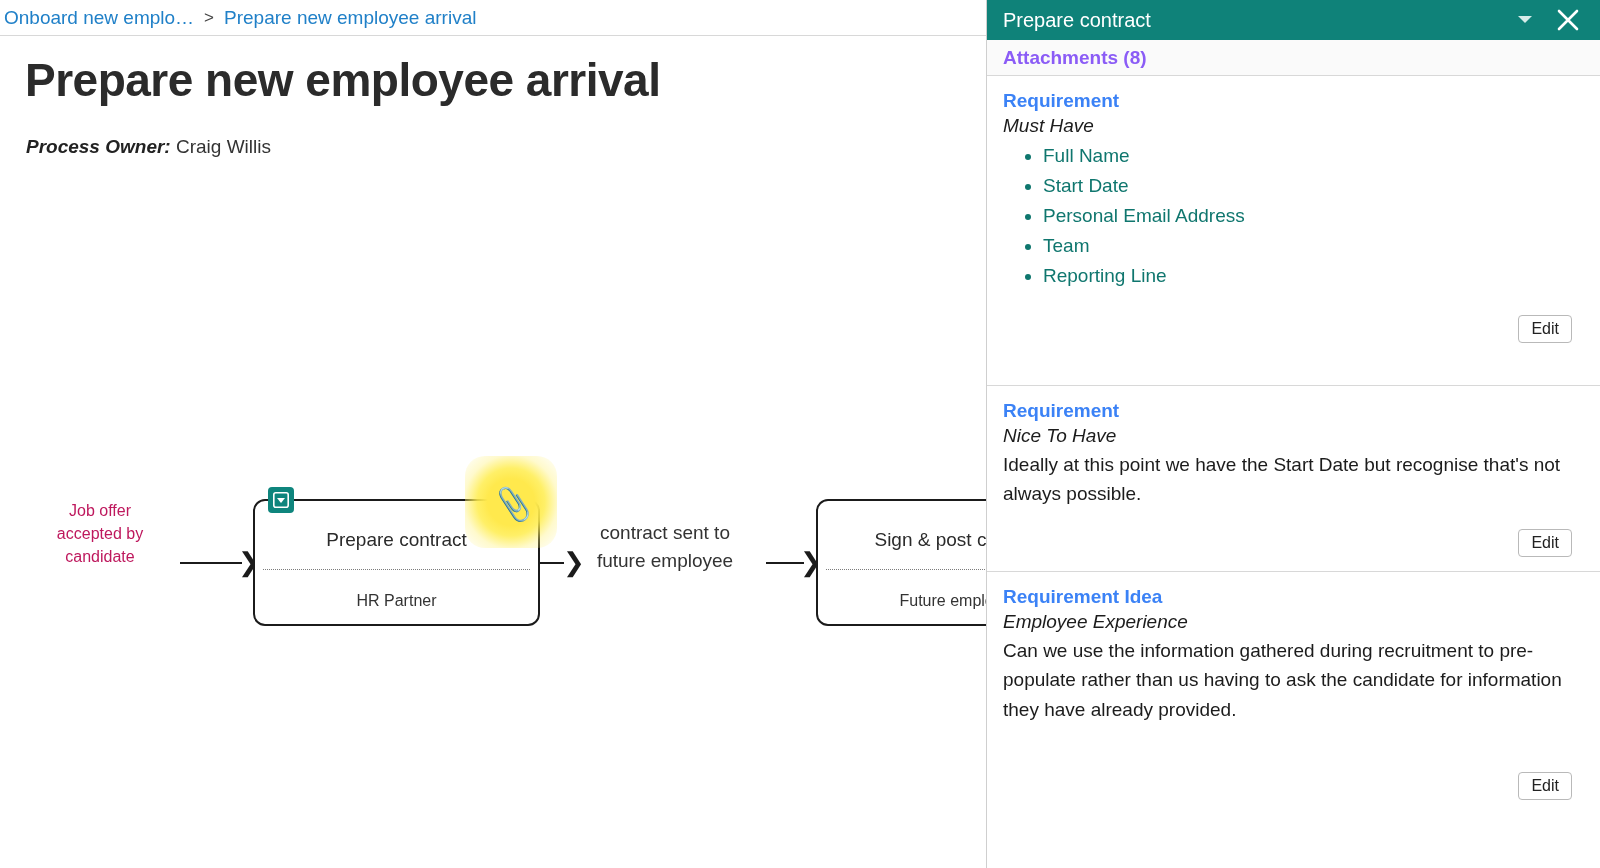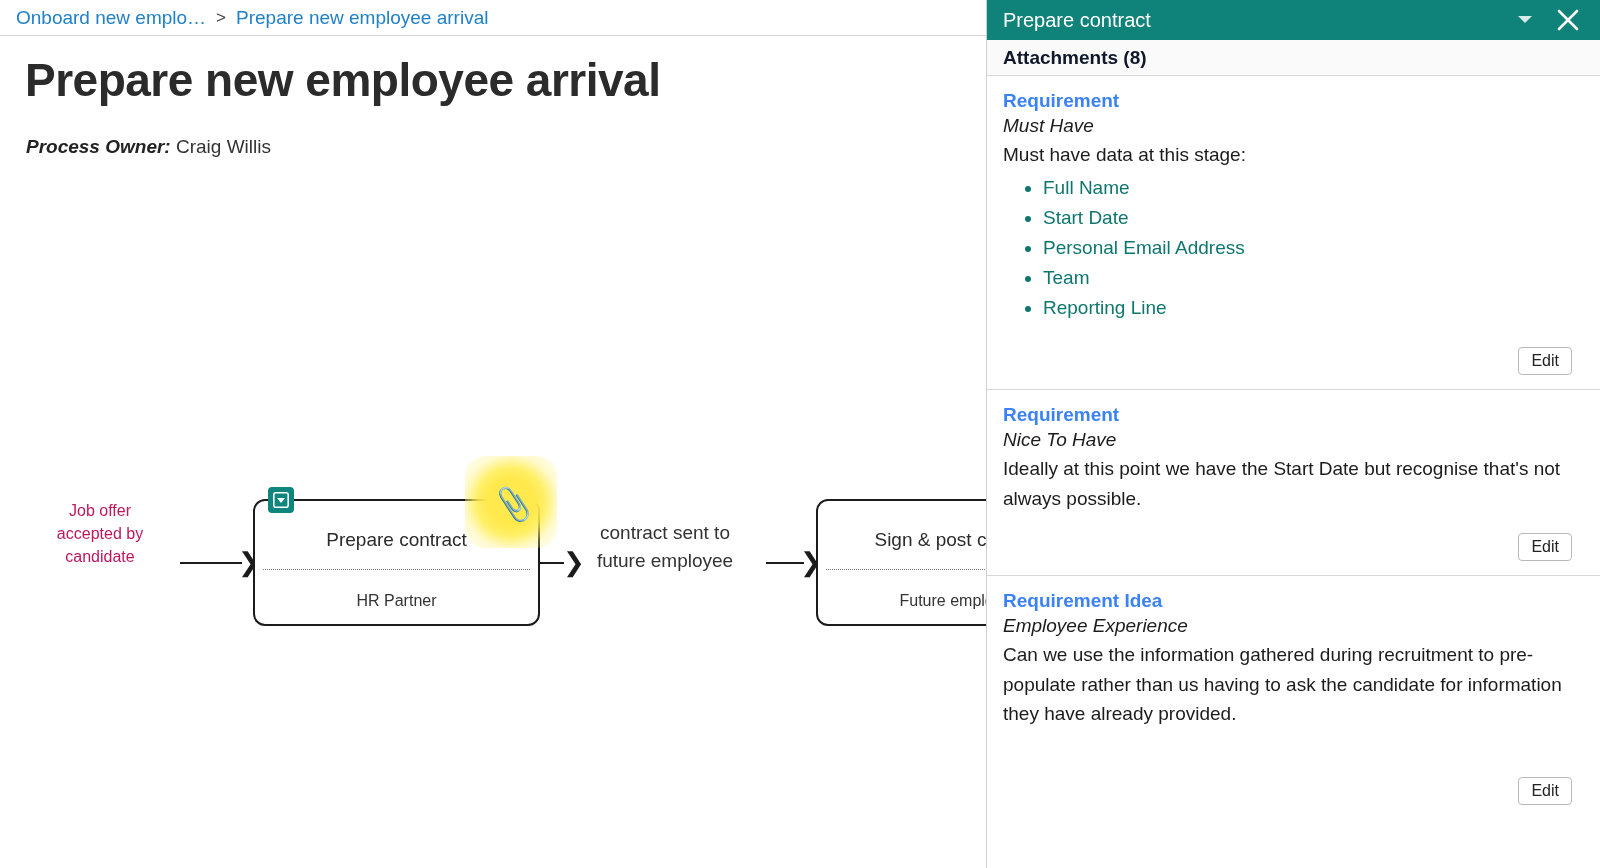--- a/index.html
+++ b/index.html
@@ -27,21 +27,21 @@
     overflow: hidden;
   }
 
   #breadcrumb {
     position: absolute;
     left: 0; top: 0;
     height: 35px;
     width: 814px;
     display: flex;
     align-items: center;
-    padding-left: 16px;
+    padding-left: 4px;
     font-size: 19px;
     color: #1a73c4;
     background: #fff;
     white-space: nowrap;
   }
   #breadcrumb .crumb {
     color: #2080c8;
     cursor: pointer;
   }
   #breadcrumb .sep {
@@ -229,21 +229,21 @@
 
   #attachments-bar {
     height: 36px;
     background: #fafafa;
     border-bottom: 1px solid #d8d8d8;
     display: flex;
     align-items: center;
     padding-left: 16px;
     font-size: 19px;
     font-weight: bold;
-    color: #0f172a;
+    color: #8b5cf6;
   }
 
   .att-card {
     position: relative;
     padding: 14px 16px 8px 16px;
     border-bottom: 1px solid #d8d8d8;
     background: #ffffff;
   }
   .att-type {
     font-size: 19px;
@@ -356,21 +356,20 @@
           <path d="M7 7 L25 25 M25 7 L7 25" stroke="#ffffff" stroke-width="2.6" stroke-linecap="round"></path>
         </svg>
       </div>
     </div>
 
     <div id="attachments-bar">Attachments (8)</div>
 
     <div class="att-card" style="min-height:310px;">
       <div class="att-type">Requirement</div>
       <div class="att-subtitle">Must Have</div>
-      <div class="att-body">Must have data at this stage:</div>
       <ul class="att-list">
         <li>Full Name</li>
         <li>Start Date</li>
         <li>Personal Email Address</li>
         <li>Team</li>
         <li>Reporting Line</li>
       </ul>
       <div class="edit-row">
         <button class="edit-btn">Edit</button>
       </div>

